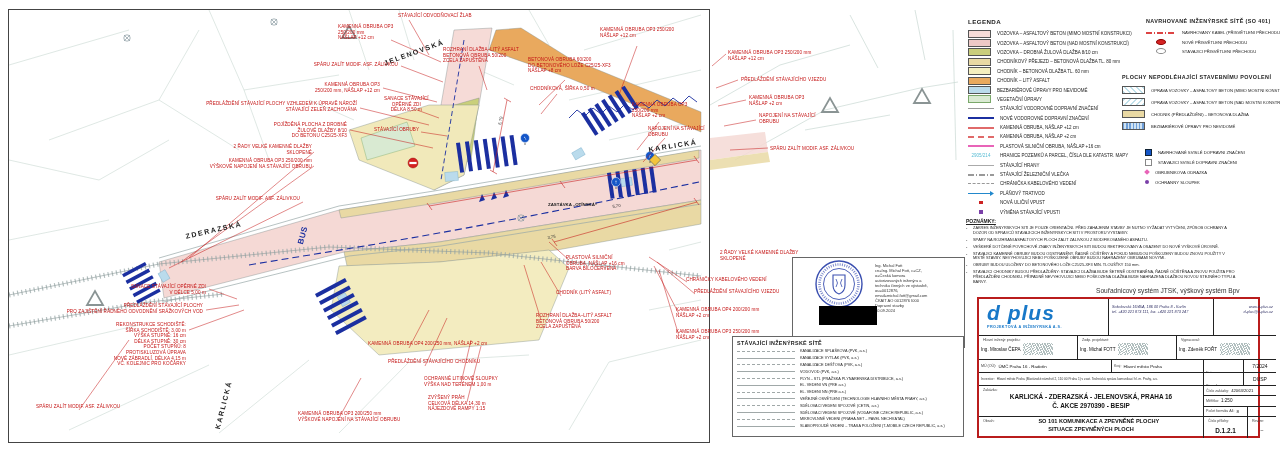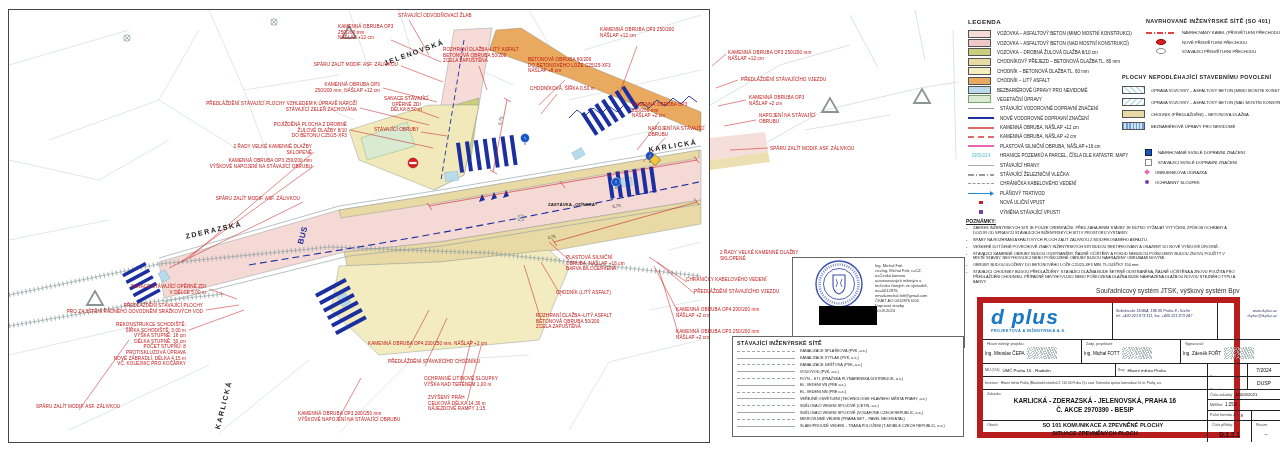--- a/index.html
+++ b/index.html
@@ -43,21 +43,21 @@
   .stline{font-size:4px;line-height:1.25;color:#333;}
   #stamptext{position:absolute;left:82px;top:5px;width:86px;}
   #redact{position:absolute;left:26px;top:48px;width:58px;height:19px;background:#000;}
   
   #utilbox{position:absolute;left:732px;top:336px;width:232px;height:101px;border:0.5px solid #666;background:#fff;z-index:4;padding:3px 4px;box-sizing:border-box;}
   .utitle{font-size:5.4px;font-weight:bold;color:#222;margin-bottom:2px;letter-spacing:.3px;}
   .urow{display:flex;align-items:center;height:6.8px;}
   .uls{width:58px;flex:0 0 auto;height:0;border-top:0.8px solid #a0a8a8;}
   .utxt{font-size:3.8px;color:#222;margin-left:5px;white-space:nowrap;}
   
-  #tblock{position:absolute;left:977px;top:297px;width:263px;height:141px;border:6px solid #b91c1c;background:#fff;z-index:4;box-sizing:border-box;}
+  #tblock{position:absolute;left:977px;top:297px;width:283px;height:141px;border:2px solid #b91c1c;background:#fff;z-index:4;box-sizing:border-box;}
   .cell{position:absolute;border-right:0.5px solid #222;border-bottom:0.5px solid #222;box-sizing:border-box;overflow:hidden;}
   .clabel{font-size:3.6px;color:#444;padding:1px 2px;}
   .cval{font-size:5px;color:#111;text-align:center;}
   #dlogo{font-size:21px;font-weight:bold;font-style:italic;color:#1878c8;line-height:1;letter-spacing:1px;}
   #dlogosub{font-size:3.8px;color:#1878c8;font-weight:bold;letter-spacing:.4px;margin-top:2px;}
   .addr{font-size:3.8px;color:#336;font-style:italic;line-height:1.4;}
   .scribble{display:inline-block;width:30px;height:12px;
     background:repeating-linear-gradient(63deg,#9aa 0 0.7px,transparent 0.7px 2.2px),
                repeating-linear-gradient(-40deg,#abb 0 0.6px,transparent 0.6px 1.9px);
     opacity:.8;}

